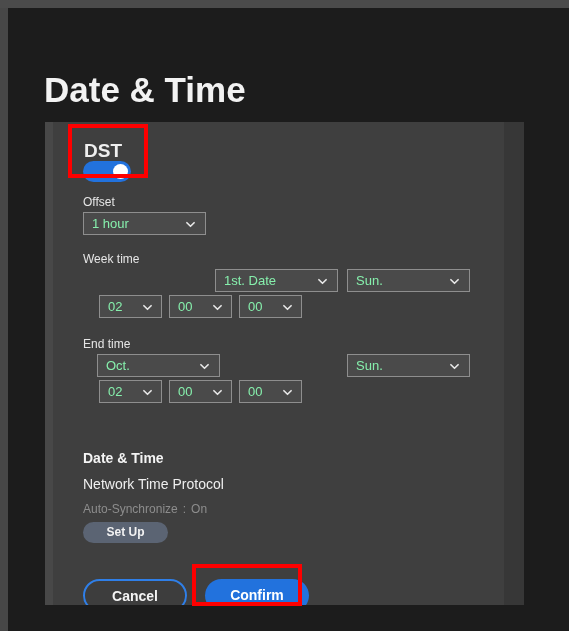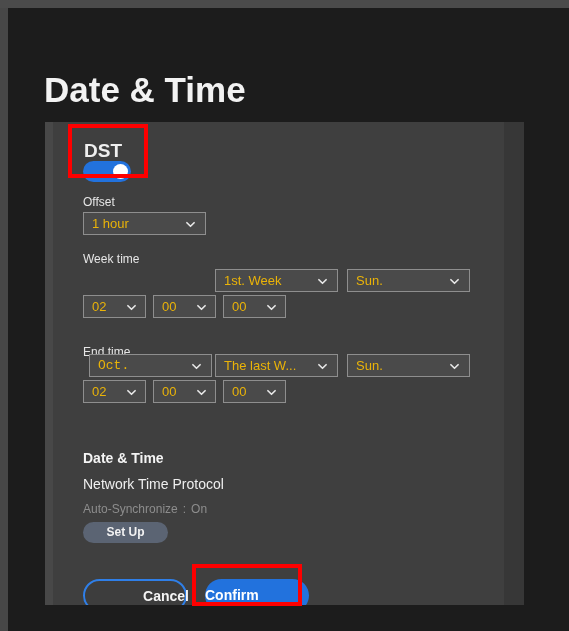--- a/index.html
+++ b/index.html
@@ -127,41 +127,41 @@
     font-size: 12px;
     color: #e6e6e6;
     white-space: nowrap;
   }
 
   .select {
     position: absolute;
     box-sizing: border-box;
     background: #4a4a4a;
     border: 1px solid #8e8e8e;
-    color: #eab308;
+    color: #86efac;
     font-size: 13px;
     height: 23px;
     cursor: pointer;
   }
   .select .sel-text {
     position: absolute;
     left: 8px; top: 3px;
     white-space: nowrap;
     overflow: hidden;
   }
   .select .caret {
     position: absolute;
     top: 7px;
     width: 9px; height: 9px;
   }
   .select .caret svg { display: block; }
 
   .select.wide { width: 123px; }
   .select.wide .caret { right: 10px; }
-  .select.small { width: 63px; }
+  .select.small { width: 63px; margin-left: 16px; }
   .select.small .caret { right: 9px; }
 
   
   #section-title {
     position: absolute;
     left: 30px; top: 328px;
     font-size: 14px;
     font-weight: bold;
     color: #f4f4f4;
   }
@@ -209,34 +209,34 @@
     cursor: pointer;
   }
   #cancel-label {
     position: absolute;
     left: 0; top: 7px;
     width: 100px;
     text-align: center;
     font-size: 14px;
     font-weight: bold;
     color: #f4f4f4;
-    padding-left: 31px;
   }
   #confirm-button {
     position: absolute;
     left: 152px; top: 457px;
     width: 104px; height: 33px;
     background: #2272dd;
     border-radius: 17px;
     cursor: pointer;
   }
   #confirm-label {
     position: absolute;
     left: 0; top: 8px;
     width: 104px;
+    text-align: center;
     font-size: 14px;
     font-weight: bold;
     color: #ffffff;
   }
 
   
   .highlight-box {
     position: absolute;
     box-sizing: border-box;
     border: 4px solid #fe0000;
@@ -277,21 +277,21 @@
         <span class="sel-text">1 hour</span>
         <span class="caret">
           <svg viewBox="0 0 10 10" width="9" height="9">
               <path d="M1 3 L5 7 L9 3" fill="none" stroke="#e8e8e8" stroke-width="1.8" stroke-linecap="round" stroke-linejoin="round"></path>
             </svg>
         </span>
       </div>
 
       <div class="field-label" style="left:30px; top:130px;">Week time</div>
       <div class="select wide" style="left:162px; top:147px;">
-        <span class="sel-text">1st. Week</span>
+        <span class="sel-text">1st. Date</span>
         <span class="caret">
           <svg viewBox="0 0 10 10" width="9" height="9">
               <path d="M1 3 L5 7 L9 3" fill="none" stroke="#e8e8e8" stroke-width="1.8" stroke-linecap="round" stroke-linejoin="round"></path>
             </svg>
         </span>
       </div>
       <div class="select wide" style="left:294px; top:147px;">
         <span class="sel-text">Sun.</span>
         <span class="caret">
           <svg viewBox="0 0 10 10" width="9" height="9">
@@ -317,31 +317,23 @@
       </div>
       <div class="select small" style="left:170px; top:173px;">
         <span class="sel-text">00</span>
         <span class="caret">
           <svg viewBox="0 0 10 10" width="9" height="9">
               <path d="M1 3 L5 7 L9 3" fill="none" stroke="#e8e8e8" stroke-width="1.8" stroke-linecap="round" stroke-linejoin="round"></path>
             </svg>
         </span>
       </div>
 
-      <div class="field-label" style="left:30px; top:223px;">End time</div>
-      <div class="select wide" style="left:36px; top:232px;font-family:Liberation Mono, monospace;">
+      <div class="field-label" style="left:30px; top:215px;">End time</div>
+      <div class="select wide" style="left:44px; top:232px;">
         <span class="sel-text">Oct.</span>
-        <span class="caret">
-          <svg viewBox="0 0 10 10" width="9" height="9">
-              <path d="M1 3 L5 7 L9 3" fill="none" stroke="#e8e8e8" stroke-width="1.8" stroke-linecap="round" stroke-linejoin="round"></path>
-            </svg>
-        </span>
-      </div>
-      <div class="select wide" style="left:162px; top:232px;">
-        <span class="sel-text">The last W...</span>
         <span class="caret">
           <svg viewBox="0 0 10 10" width="9" height="9">
               <path d="M1 3 L5 7 L9 3" fill="none" stroke="#e8e8e8" stroke-width="1.8" stroke-linecap="round" stroke-linejoin="round"></path>
             </svg>
         </span>
       </div>
       <div class="select wide" style="left:294px; top:232px;">
         <span class="sel-text">Sun.</span>
         <span class="caret">
           <svg viewBox="0 0 10 10" width="9" height="9">

